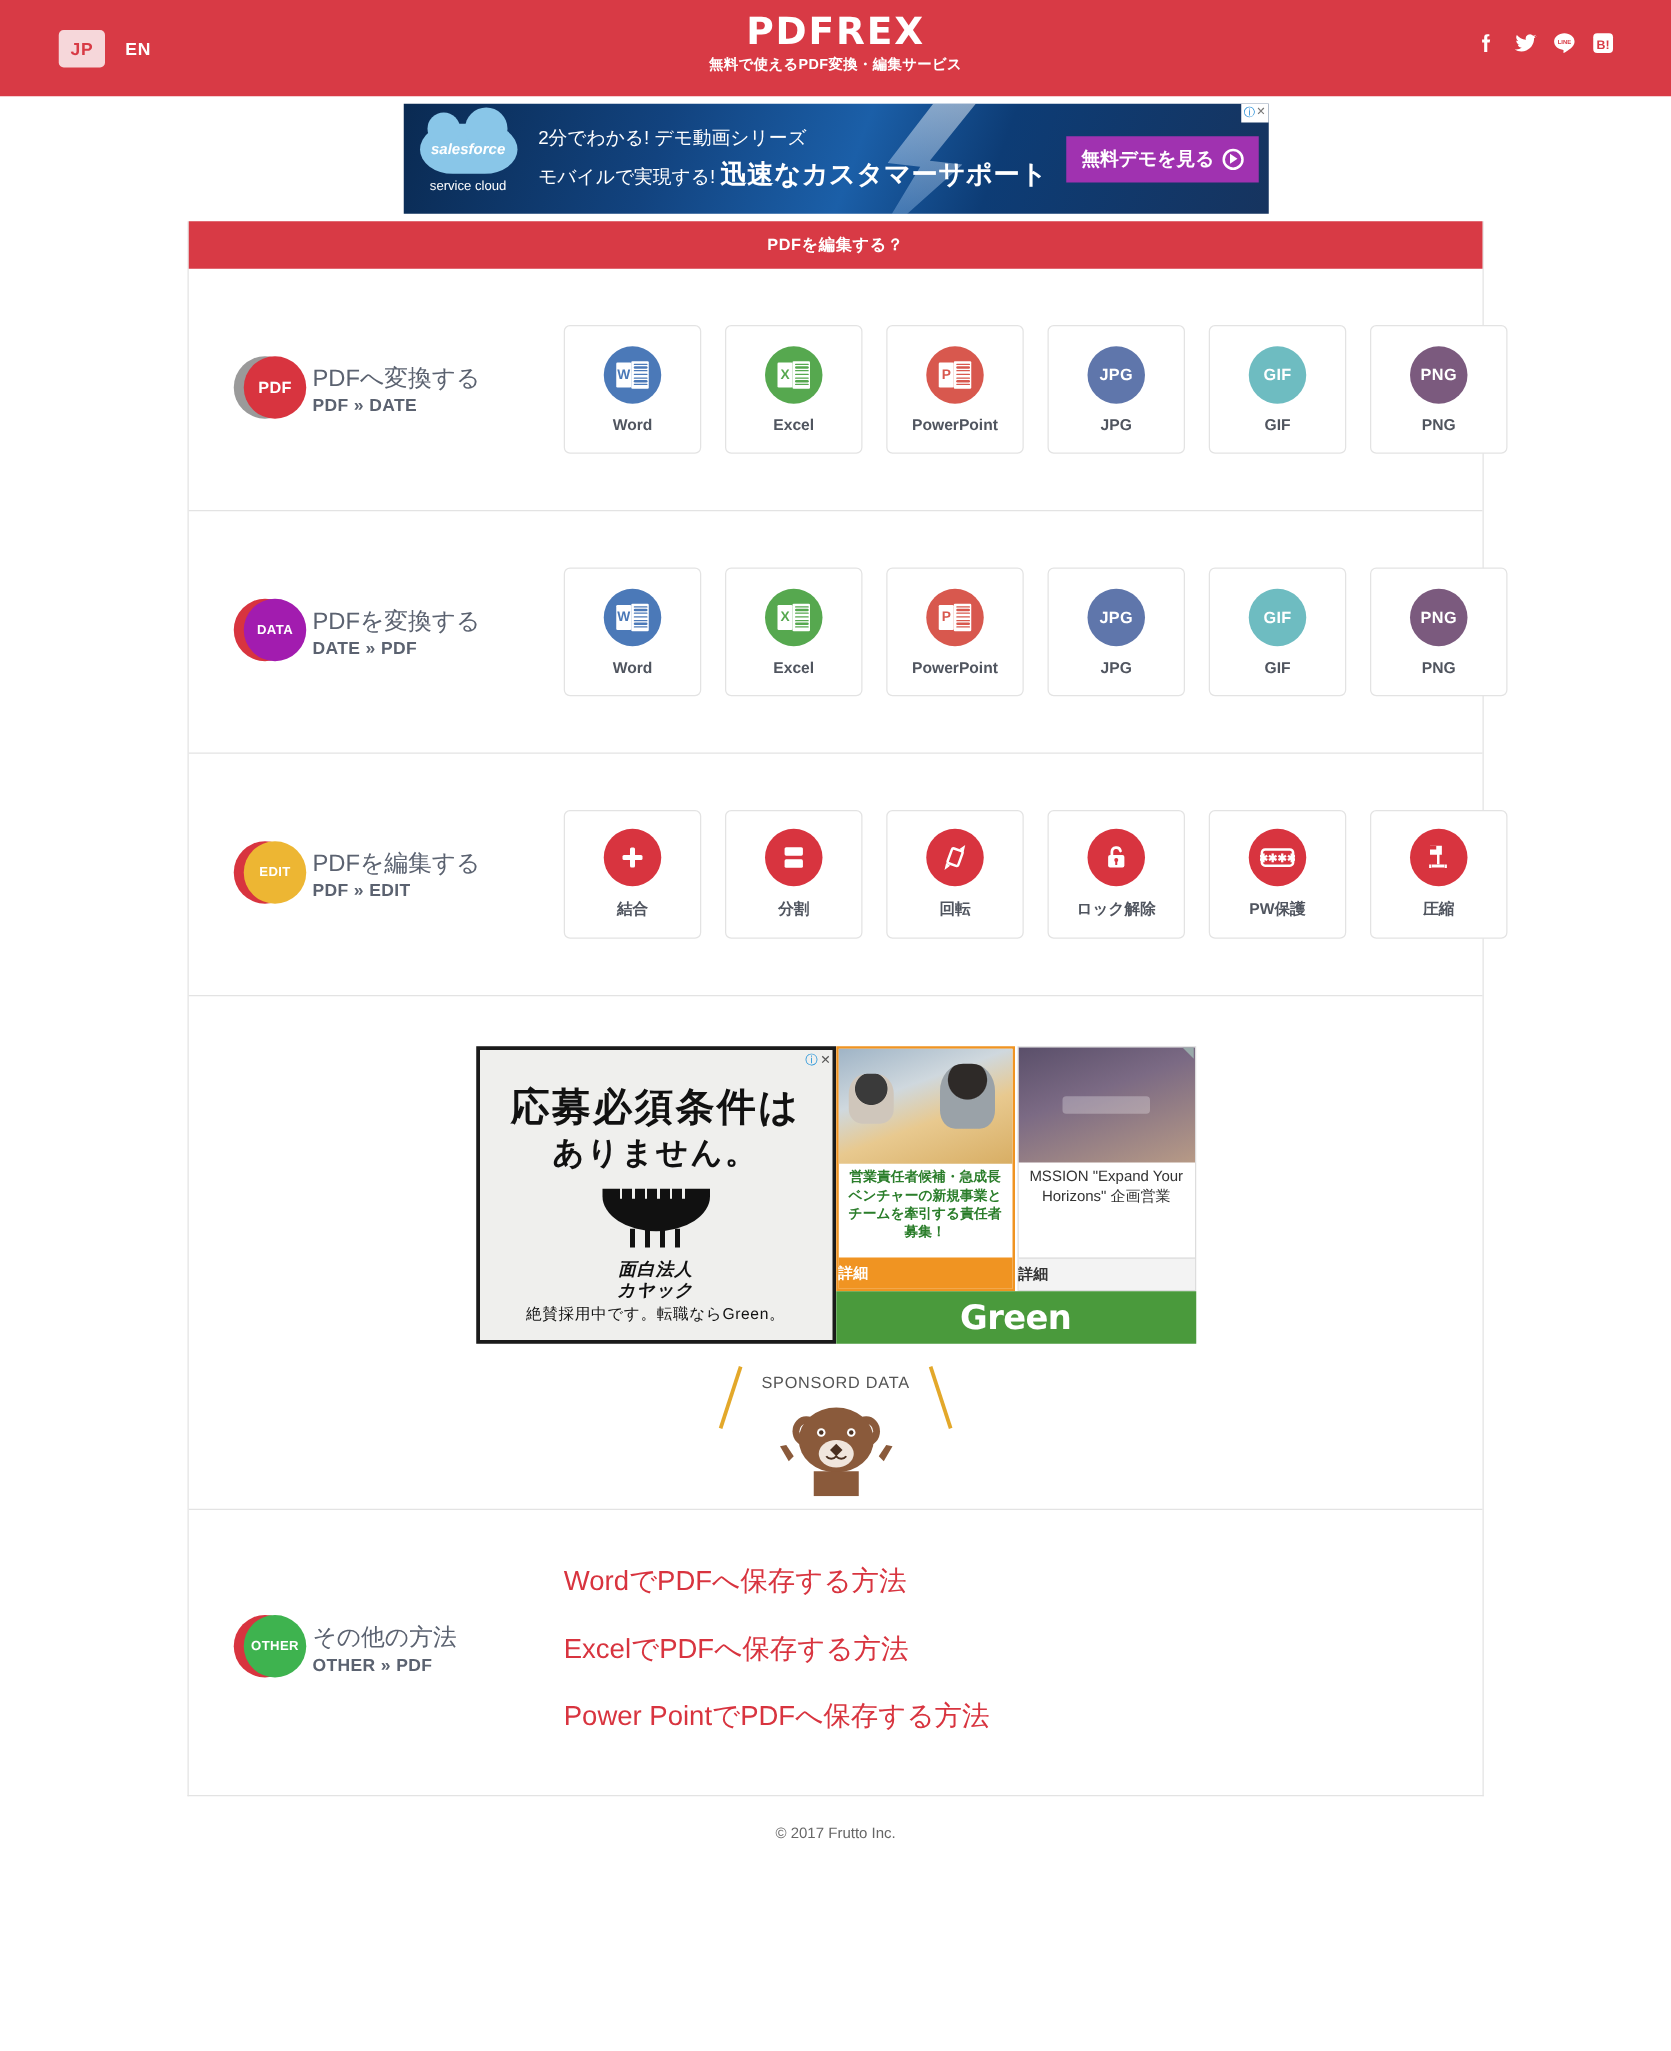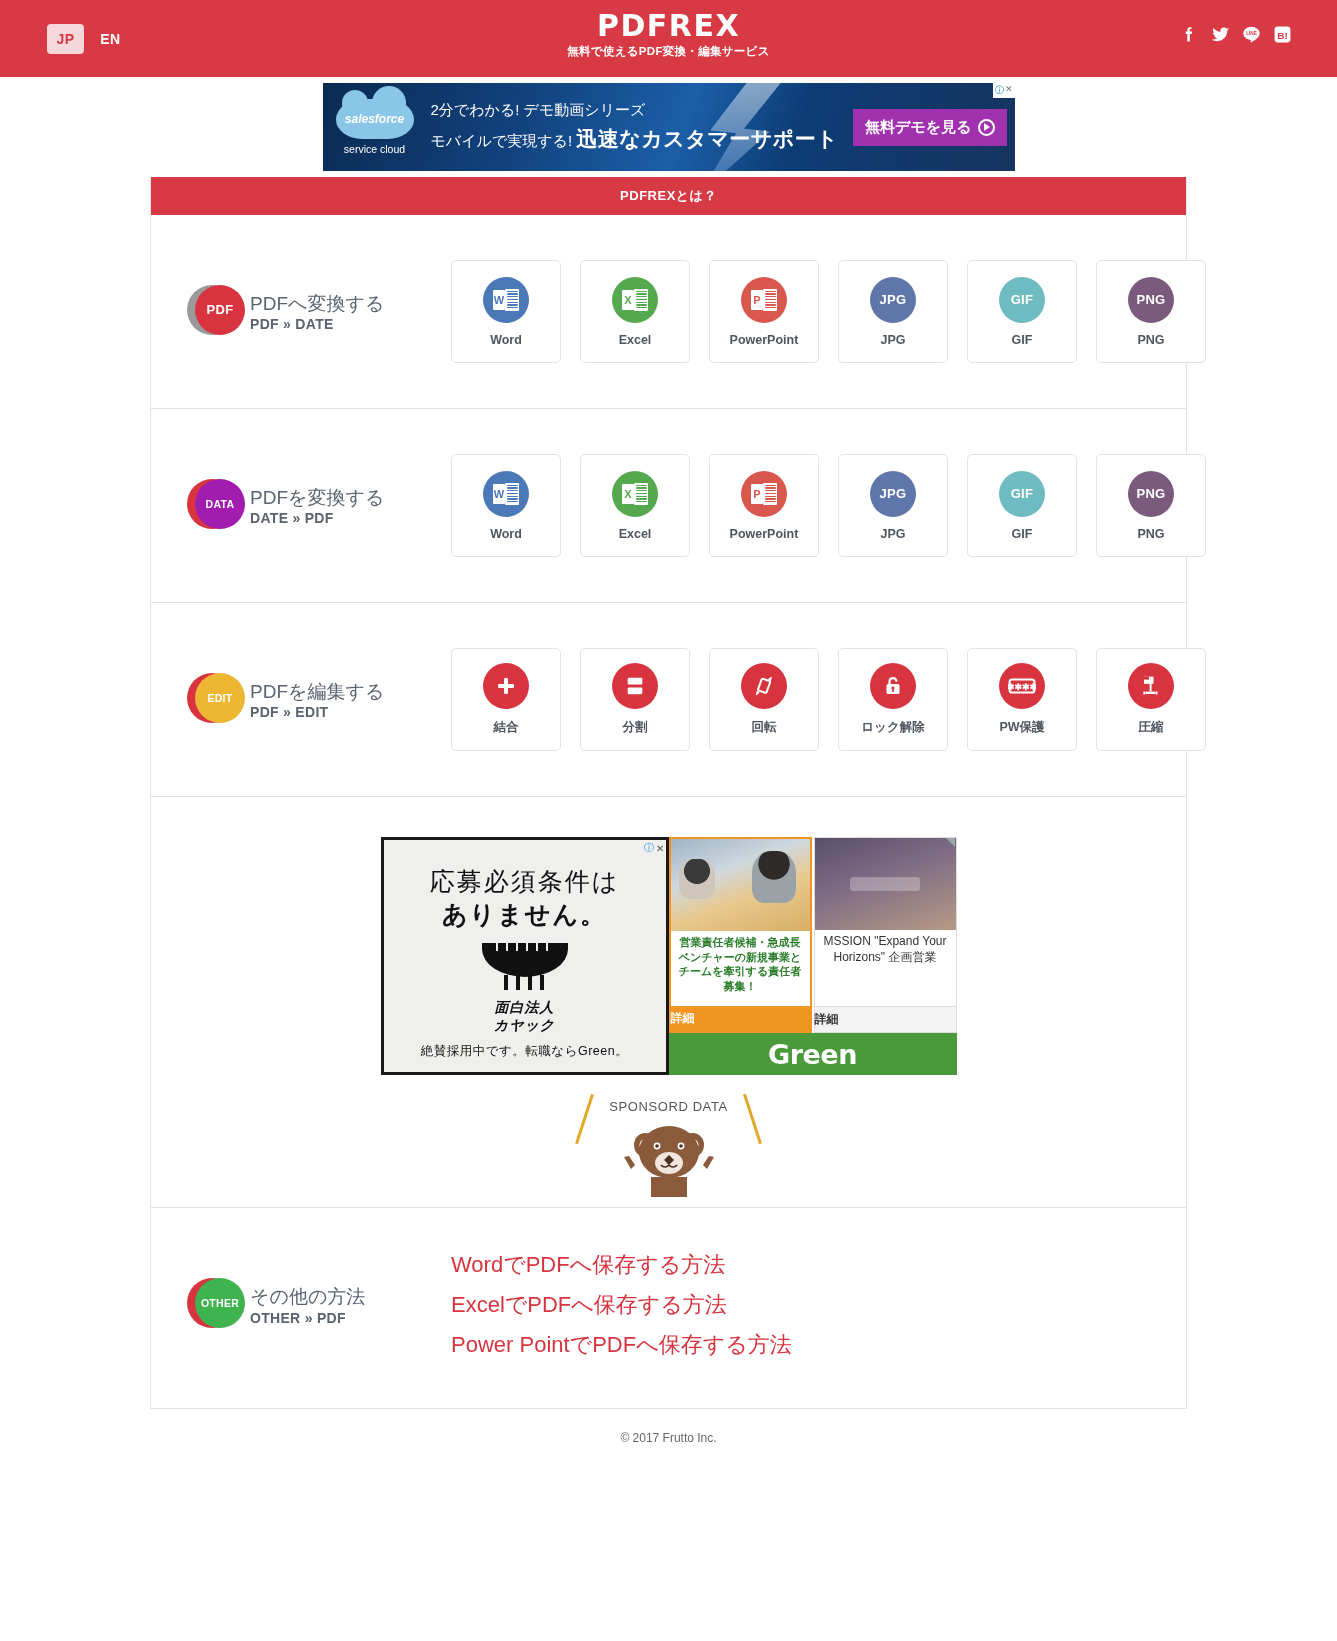--- a/index.html
+++ b/index.html
@@ -259,21 +259,21 @@
   }
   .kayac-ad {
     width: 288px; height: 238px;
     border: 3px solid #1a1a1a;
     background: #efefed;
     position: relative;
     display: flex; flex-direction: column;
     align-items: center;
     padding-top: 26px;
   }
-  .kayac-l1 { font-size: 25px; font-weight: normal; color: #111; letter-spacing: 2px; line-height: 1.3; font-family: "DejaVu Sans", sans-serif;}
+  .kayac-l1 { font-size: 31px; font-weight: bold; color: #111; letter-spacing: 2px; line-height: 1.3; font-family: "DejaVu Sans", sans-serif;}
   .kayac-l2 { font-size: 25px; font-weight: bold; color: #111; letter-spacing: 2px; line-height: 1.3; font-family: "DejaVu Sans", sans-serif;}
   .kayac-mark {
     margin-top: 12px;
     width: 86px; height: 34px;
     background: #111;
     border-radius: 0 0 46px 46px / 0 0 30px 30px;
     position: relative;
   }
   .kayac-mark::before {
     content:""; position:absolute; left: 14px; top: -2px; width: 58px; height: 10px;
@@ -367,21 +367,21 @@
   }
   .slash-l, .slash-r {
     position: absolute; top: -6px; width: 3px; height: 52px;
     background: #e3a82a;
   }
   .slash-l { left: 0; transform: rotate(18deg); }
   .slash-r { right: 0; transform: rotate(-18deg); }
   .bear { margin: 4px auto 0; width: 120px; height: 78px; position: relative; }
 
   
-  .links { display: flex; flex-direction: column; gap: 6px; padding-left: 0; }
+  .links { display: flex; flex-direction: column; gap: 20px; padding-left: 0; }
   .link {
     color: #d8343f;
     font-size: 22px;
     line-height: 1.55;
     text-decoration: none;
   }
   .footer {
     text-align: center;
     color: #666;
     font-size: 12px;
@@ -448,21 +448,21 @@
       </div>
     </div>
     <div class="ad-cta">
       <span>無料デモを見る</span>
       <span class="play"></span>
     </div>
   </div>
 </div>
 
 <div class="main">
-  <div class="section-title">PDFREXとは？</div>
+  <div class="section-title">PDFを編集する？</div>
 
   <div class="row">
     <div class="row-label">
       <div class="badge">
         <div class="back" style="background:#9a9a9a"></div>
         <div class="front" style="background:#d8343f">PDF</div>
       </div>
       <div class="label-text">
         <div class="jp">PDFへ変換する</div>
         <div class="en">PDF » DATE</div>

